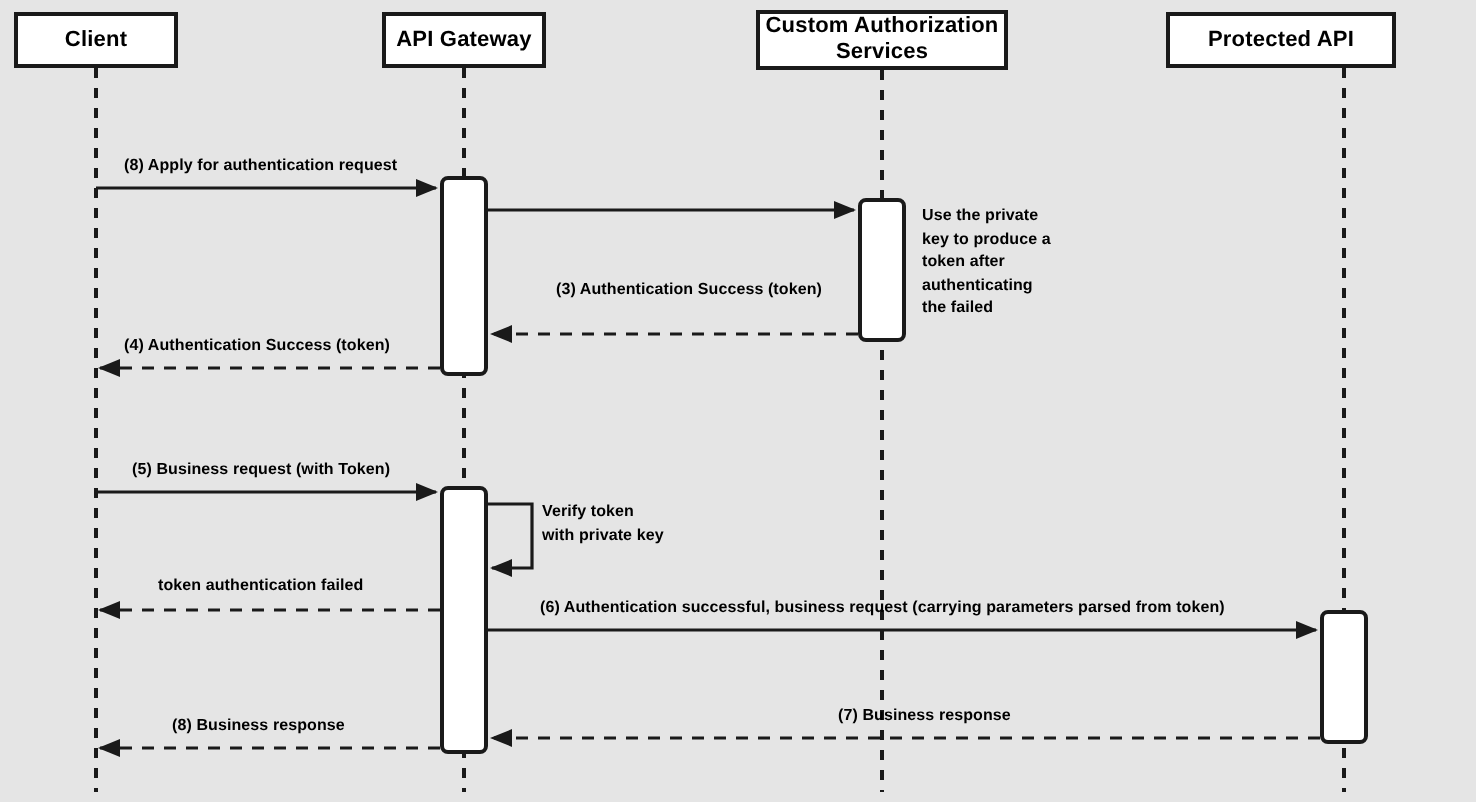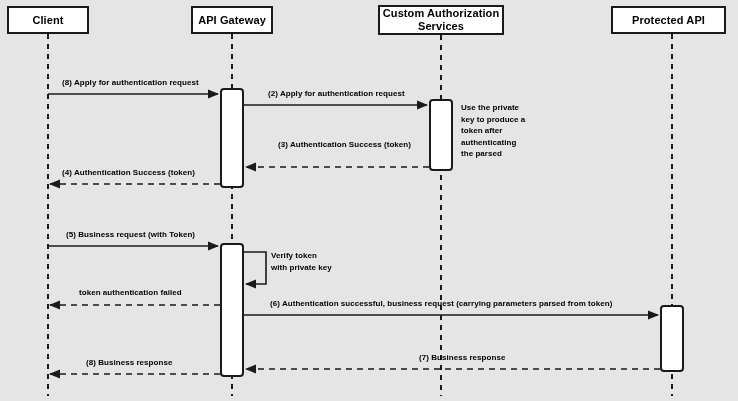--- a/index.html
+++ b/index.html
@@ -113,32 +113,31 @@
   </div>
 
   <div class="lifeline-header" style="left:191px; top:6px; width:82px; height:28px;">
     <span>API Gateway</span>
   </div>
 
   <div class="lifeline-header" style="left:378px; top:5px; width:126px; height:30px;align-items:center;">
     <span>Custom Authorization Services</span>
   </div>
 
-  <div class="lifeline-header" style="left:611px; top:6px; width:115px; height:28px;">
+  <div class="lifeline-header" style="left:583px; top:6px; width:115px; height:28px;">
     <span>Protected API</span>
   </div>
 
   <div class="activation" style="left:220px; top:88px; width:24px; height:100px;"></div>
   <div class="activation" style="left:429px; top:99px; width:24px; height:72px;"></div>
   <div class="activation" style="left:220px; top:243px; width:24px; height:134px;"></div>
   <div class="activation" style="left:660px; top:305px; width:24px; height:67px;"></div>
 
   <div class="msg-label" style="left:62px; top:78px;">(8) Apply for authentication request</div>
 
-  <div class="msg-label" style="left:268px; top:89px;">(2) Apply for authentication request</div>
 
   <div class="msg-label" style="left:278px; top:140px;">(3) Authentication Success (token)</div>
 
   <div class="msg-label" style="left:62px; top:168px;">(4) Authentication Success (token)</div>
 
   <div class="msg-label" style="left:66px; top:230px;">(5) Business request (with Token)</div>
 
   <div class="note-label" style="left:271px; top:250px;">
     <div>Verify token</div>
     <div>with private key</div>
@@ -150,16 +149,16 @@
 
   <div class="msg-label" style="left:406px; top:353px;padding-left:13px;">(7) Business response</div>
 
   <div class="msg-label" style="left:86px; top:358px;">(8) Business response</div>
 
   <div class="note-label" style="left:461px; top:102px; width:70px;">
     <div>Use the private</div>
     <div>key to produce a</div>
     <div>token after</div>
     <div>authenticating</div>
-    <div>the parsed</div>
+    <div>the failed</div>
   </div>
 
 </div>
 
 </body></html>

